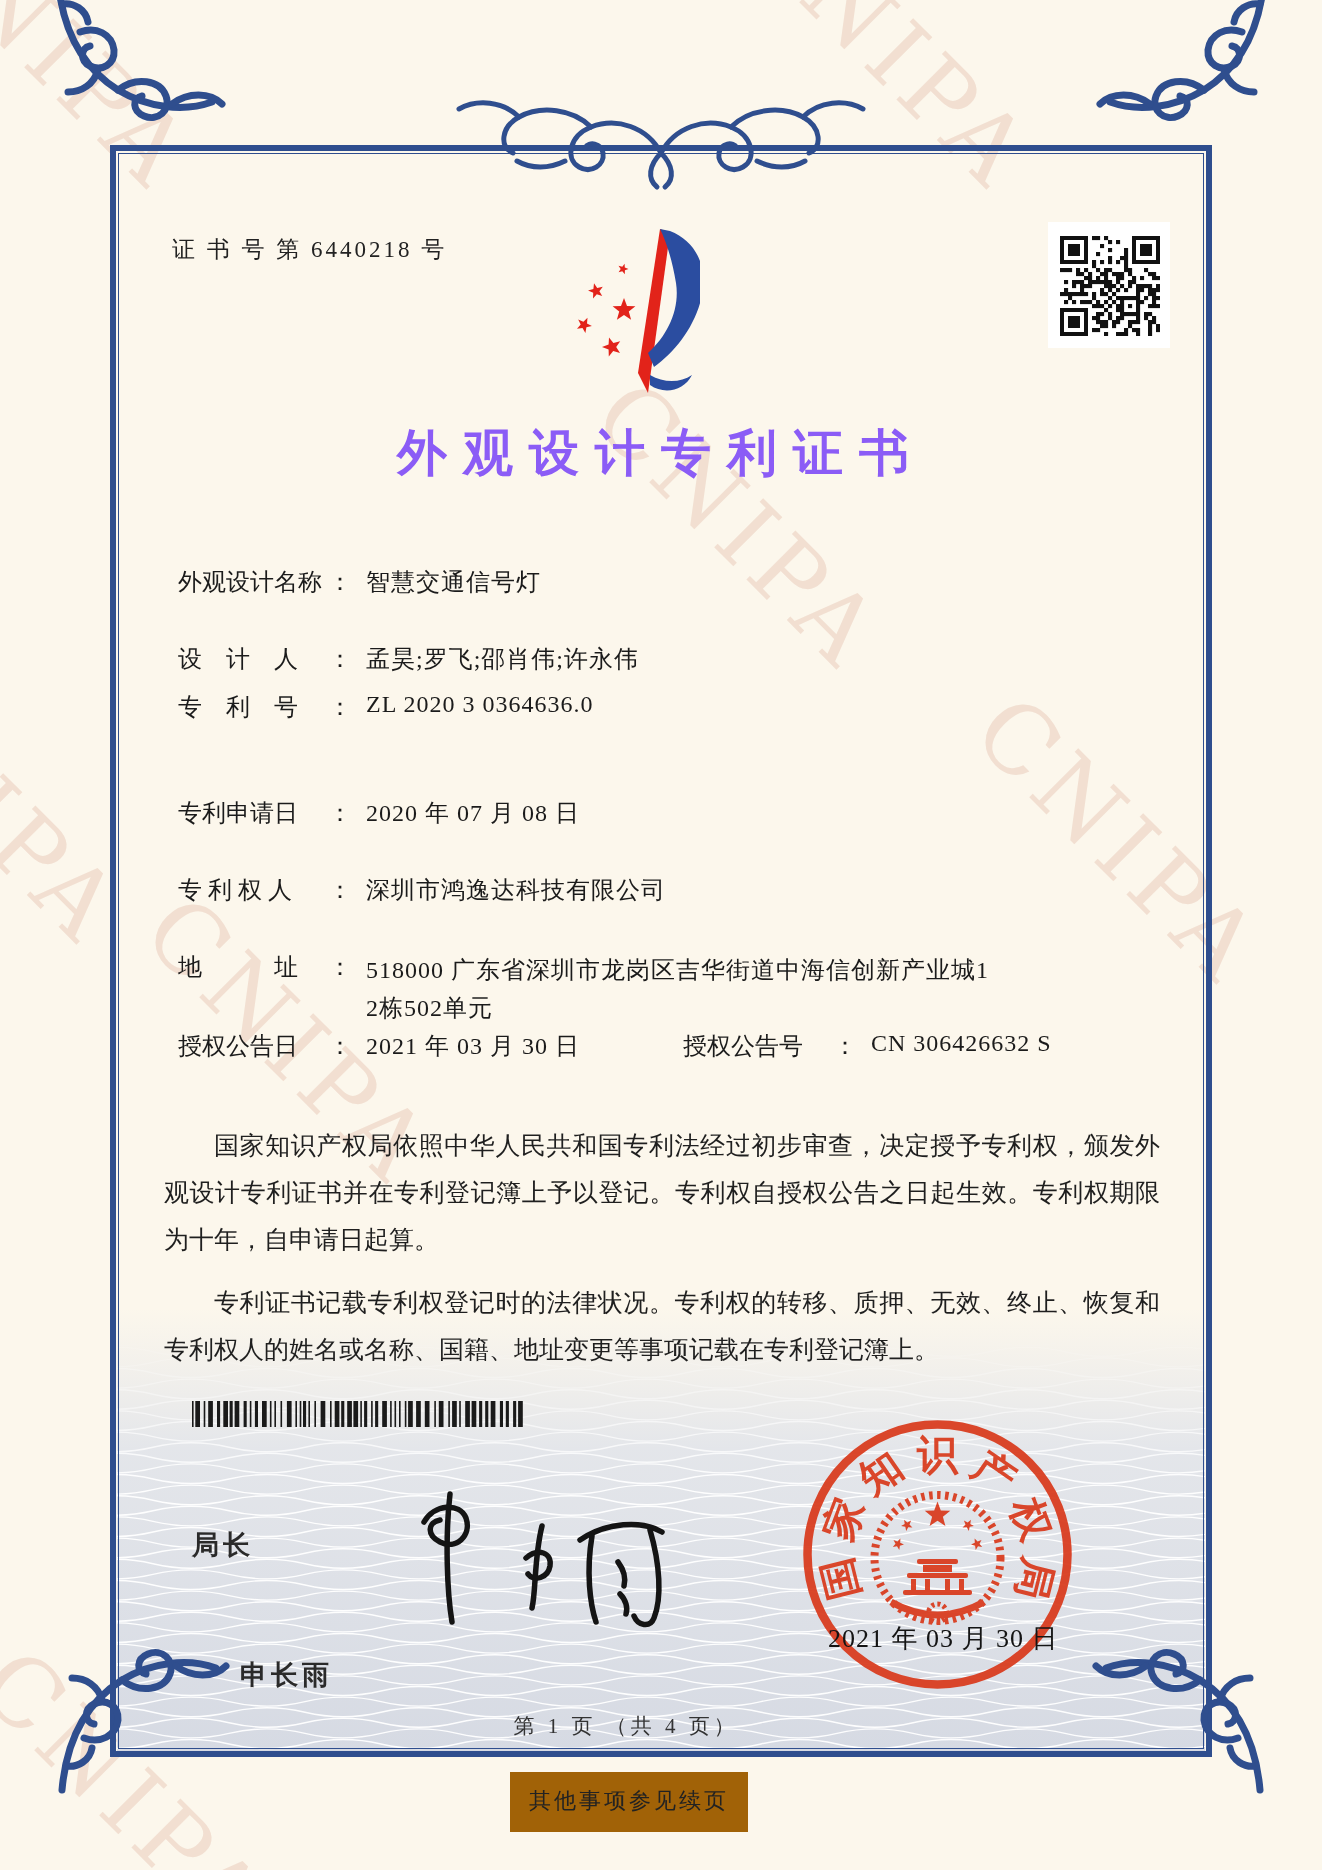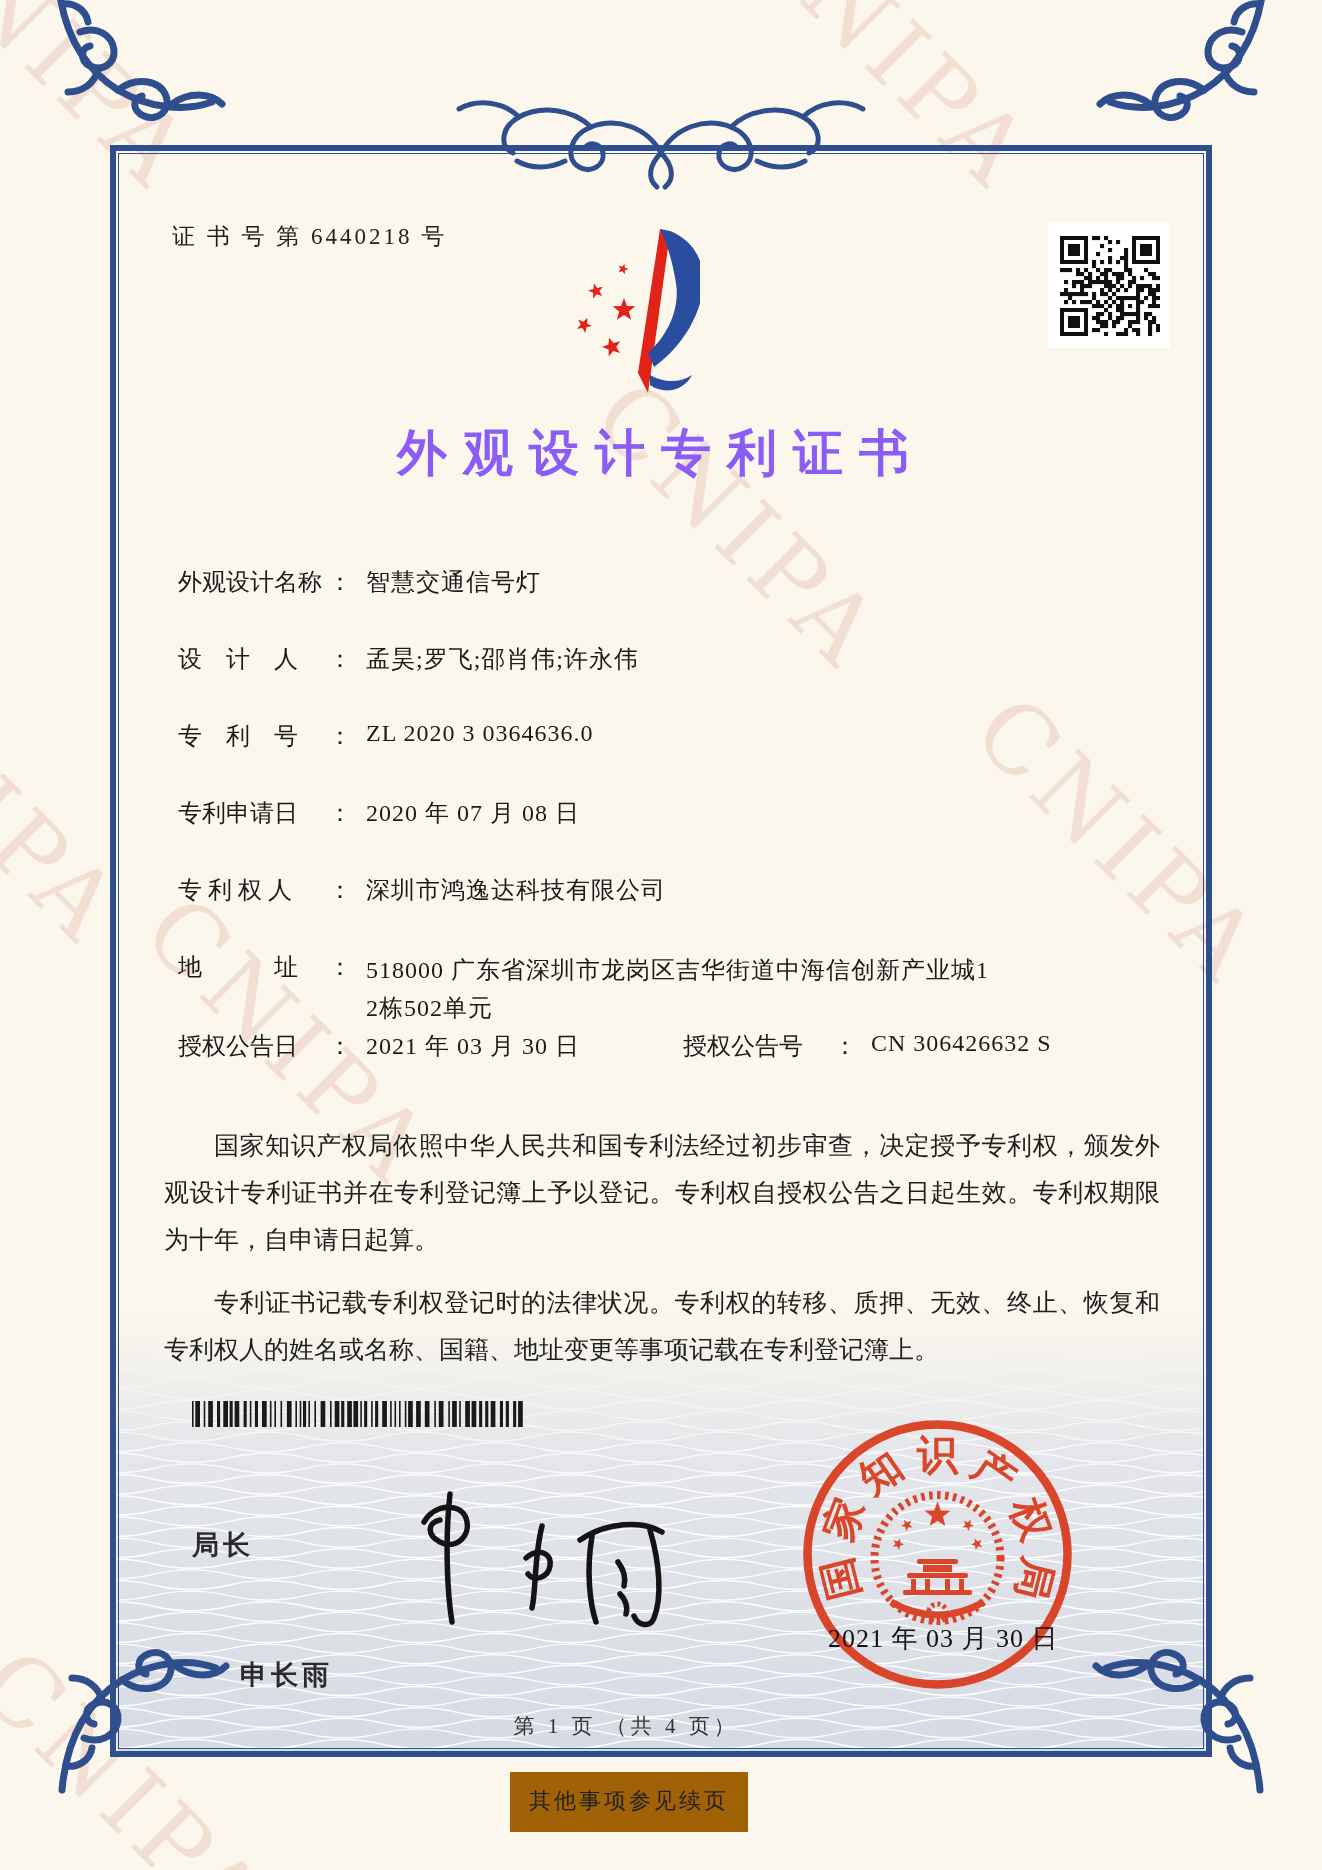--- a/index.html
+++ b/index.html
@@ -13,21 +13,21 @@
   .wm7{left:-55px;top:1738px;}
   
   .waves{position:absolute;left:117px;top:1308px;width:1088px;height:443px;z-index:2;}
   
   .frame{position:absolute;left:110px;top:145px;width:1102px;height:1612px;border:6px solid #2f4e8e;
          box-sizing:border-box;z-index:3;}
   .frame-inner{position:absolute;inset:2px;border:1.6px solid #2f4e8e;}
   .orn-svg{position:absolute;left:0;top:0;width:1322px;height:1870px;z-index:4;pointer-events:none;}
   
   .content{position:absolute;inset:0;z-index:5;}
-  .cert-no{position:absolute;left:172px;top:221px;font-size:23px;letter-spacing:3px;color:#222;text-align:right;}
+  .cert-no{position:absolute;left:172px;top:234px;font-size:23px;letter-spacing:3px;color:#222;text-align:right;}
   .logo{position:absolute;left:560px;top:223px;width:140px;height:172px;}
   .qr-pad{position:absolute;left:1048px;top:222px;width:122px;height:126px;background:#ffffff;}
   .qr{position:absolute;left:1060px;top:236px;width:100px;height:100px;}
   .title{position:absolute;left:0;top:420px;width:1322px;text-align:center;font-size:50px;font-weight:bold;
          letter-spacing:16px;color:#8b5cf6;}
   .row{position:absolute;left:178px;font-size:24px;white-space:nowrap;}
   .lbl{display:inline-block;width:150px;vertical-align:top;}
   .colon{display:inline-block;vertical-align:top;}
   .val{display:inline-block;margin-left:14px;vertical-align:top;letter-spacing:1px;}
   .val.pre{white-space:pre-line;width:760px;line-height:38px;}
@@ -368,21 +368,21 @@
       </svg>
 
     <div class="title">外观设计专利证书</div>
 
     <div class="row" style="top:566px">
       <span class="lbl">外观设计名称</span><span class="colon">：</span><span class="val">智慧交通信号灯</span>
     </div>
     <div class="row" style="top:643px">
       <span class="lbl">设　计　人</span><span class="colon">：</span><span class="val">孟昊;罗飞;邵肖伟;许永伟</span>
     </div>
-    <div class="row" style="top:720px">
+    <div class="row" style="top:691px">
       <span class="lbl">专　利　号</span><span class="colon">：</span><span class="val">ZL 2020 3 0364636.0</span>
     </div>
     <div class="row" style="top:797px">
       <span class="lbl">专利申请日</span><span class="colon">：</span><span class="val">2020 年 07 月 08 日</span>
     </div>
     <div class="row" style="top:874px">
       <span class="lbl">专 利 权 人</span><span class="colon">：</span><span class="val">深圳市鸿逸达科技有限公司</span>
     </div>
     <div class="row" style="top:951px">
       <span class="lbl">地　　　址</span><span class="colon">：</span><span class="val pre">518000 广东省深圳市龙岗区吉华街道中海信创新产业城1

